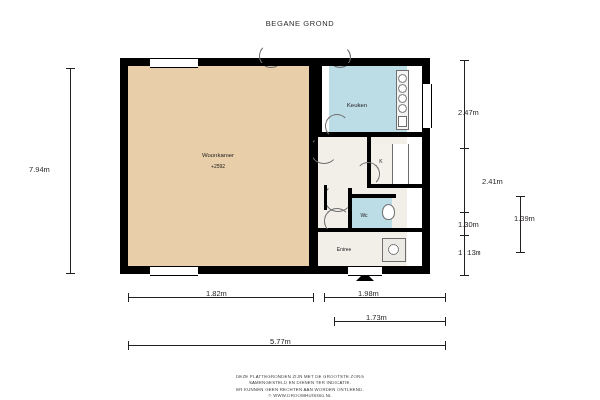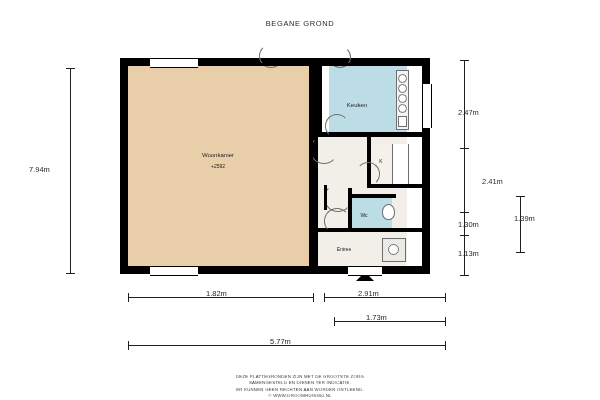--- a/index.html
+++ b/index.html
@@ -185,36 +185,36 @@
 
   <div class="dim dimv" style="left:464px;top:60px;height:215px;"></div>
   <div class="tick tickh" style="left:460px;top:60px;"></div>
   <div class="tick tickh" style="left:460px;top:148px;"></div>
   <div class="tick tickh" style="left:460px;top:212px;"></div>
   <div class="tick tickh" style="left:460px;top:235px;"></div>
   <div class="tick tickh" style="left:460px;top:275px;"></div>
   <div class="dimtext" style="left:458px;top:108px;">2.47m</div>
   <div class="dimtext" style="left:458px;top:177px;margin-left:24px;">2.41m</div>
   <div class="dimtext" style="left:458px;top:220px;">1.30m</div>
-  <div class="dimtext" style="left:458px;top:249px;">1.13m</div>
+  <div class="dimtext" style="left:458px;top:249px;font-family:Liberation Mono, monospace;">1.13m</div>
 
   <div class="dim dimv" style="left:520px;top:196px;height:56px;"></div>
   <div class="tick tickh" style="left:516px;top:196px;"></div>
   <div class="tick tickh" style="left:516px;top:252px;"></div>
   <div class="dimtext" style="left:514px;top:214px;">1.39m</div>
 
   <div class="dim dimh" style="left:128px;top:297px;width:185px;"></div>
   <div class="tick tickv" style="left:128px;top:293px;"></div>
   <div class="tick tickv" style="left:313px;top:293px;"></div>
   <div class="dimtext" style="left:206px;top:289px;">1.82m</div>
 
   <div class="dim dimh" style="left:324px;top:297px;width:121px;"></div>
   <div class="tick tickv" style="left:324px;top:293px;"></div>
   <div class="tick tickv" style="left:445px;top:293px;"></div>
-  <div class="dimtext" style="left:358px;top:289px;">2.91m</div>
+  <div class="dimtext" style="left:358px;top:289px;">1.98m</div>
 
   <div class="dim dimh" style="left:334px;top:321px;width:111px;"></div>
   <div class="tick tickv" style="left:334px;top:317px;"></div>
   <div class="tick tickv" style="left:445px;top:317px;"></div>
   <div class="dimtext" style="left:366px;top:313px;">1.73m</div>
 
   <div class="dim dimh" style="left:128px;top:345px;width:317px;"></div>
   <div class="tick tickv" style="left:128px;top:341px;"></div>
   <div class="tick tickv" style="left:445px;top:341px;"></div>
   <div class="dimtext" style="left:270px;top:337px;">5.77m</div>

